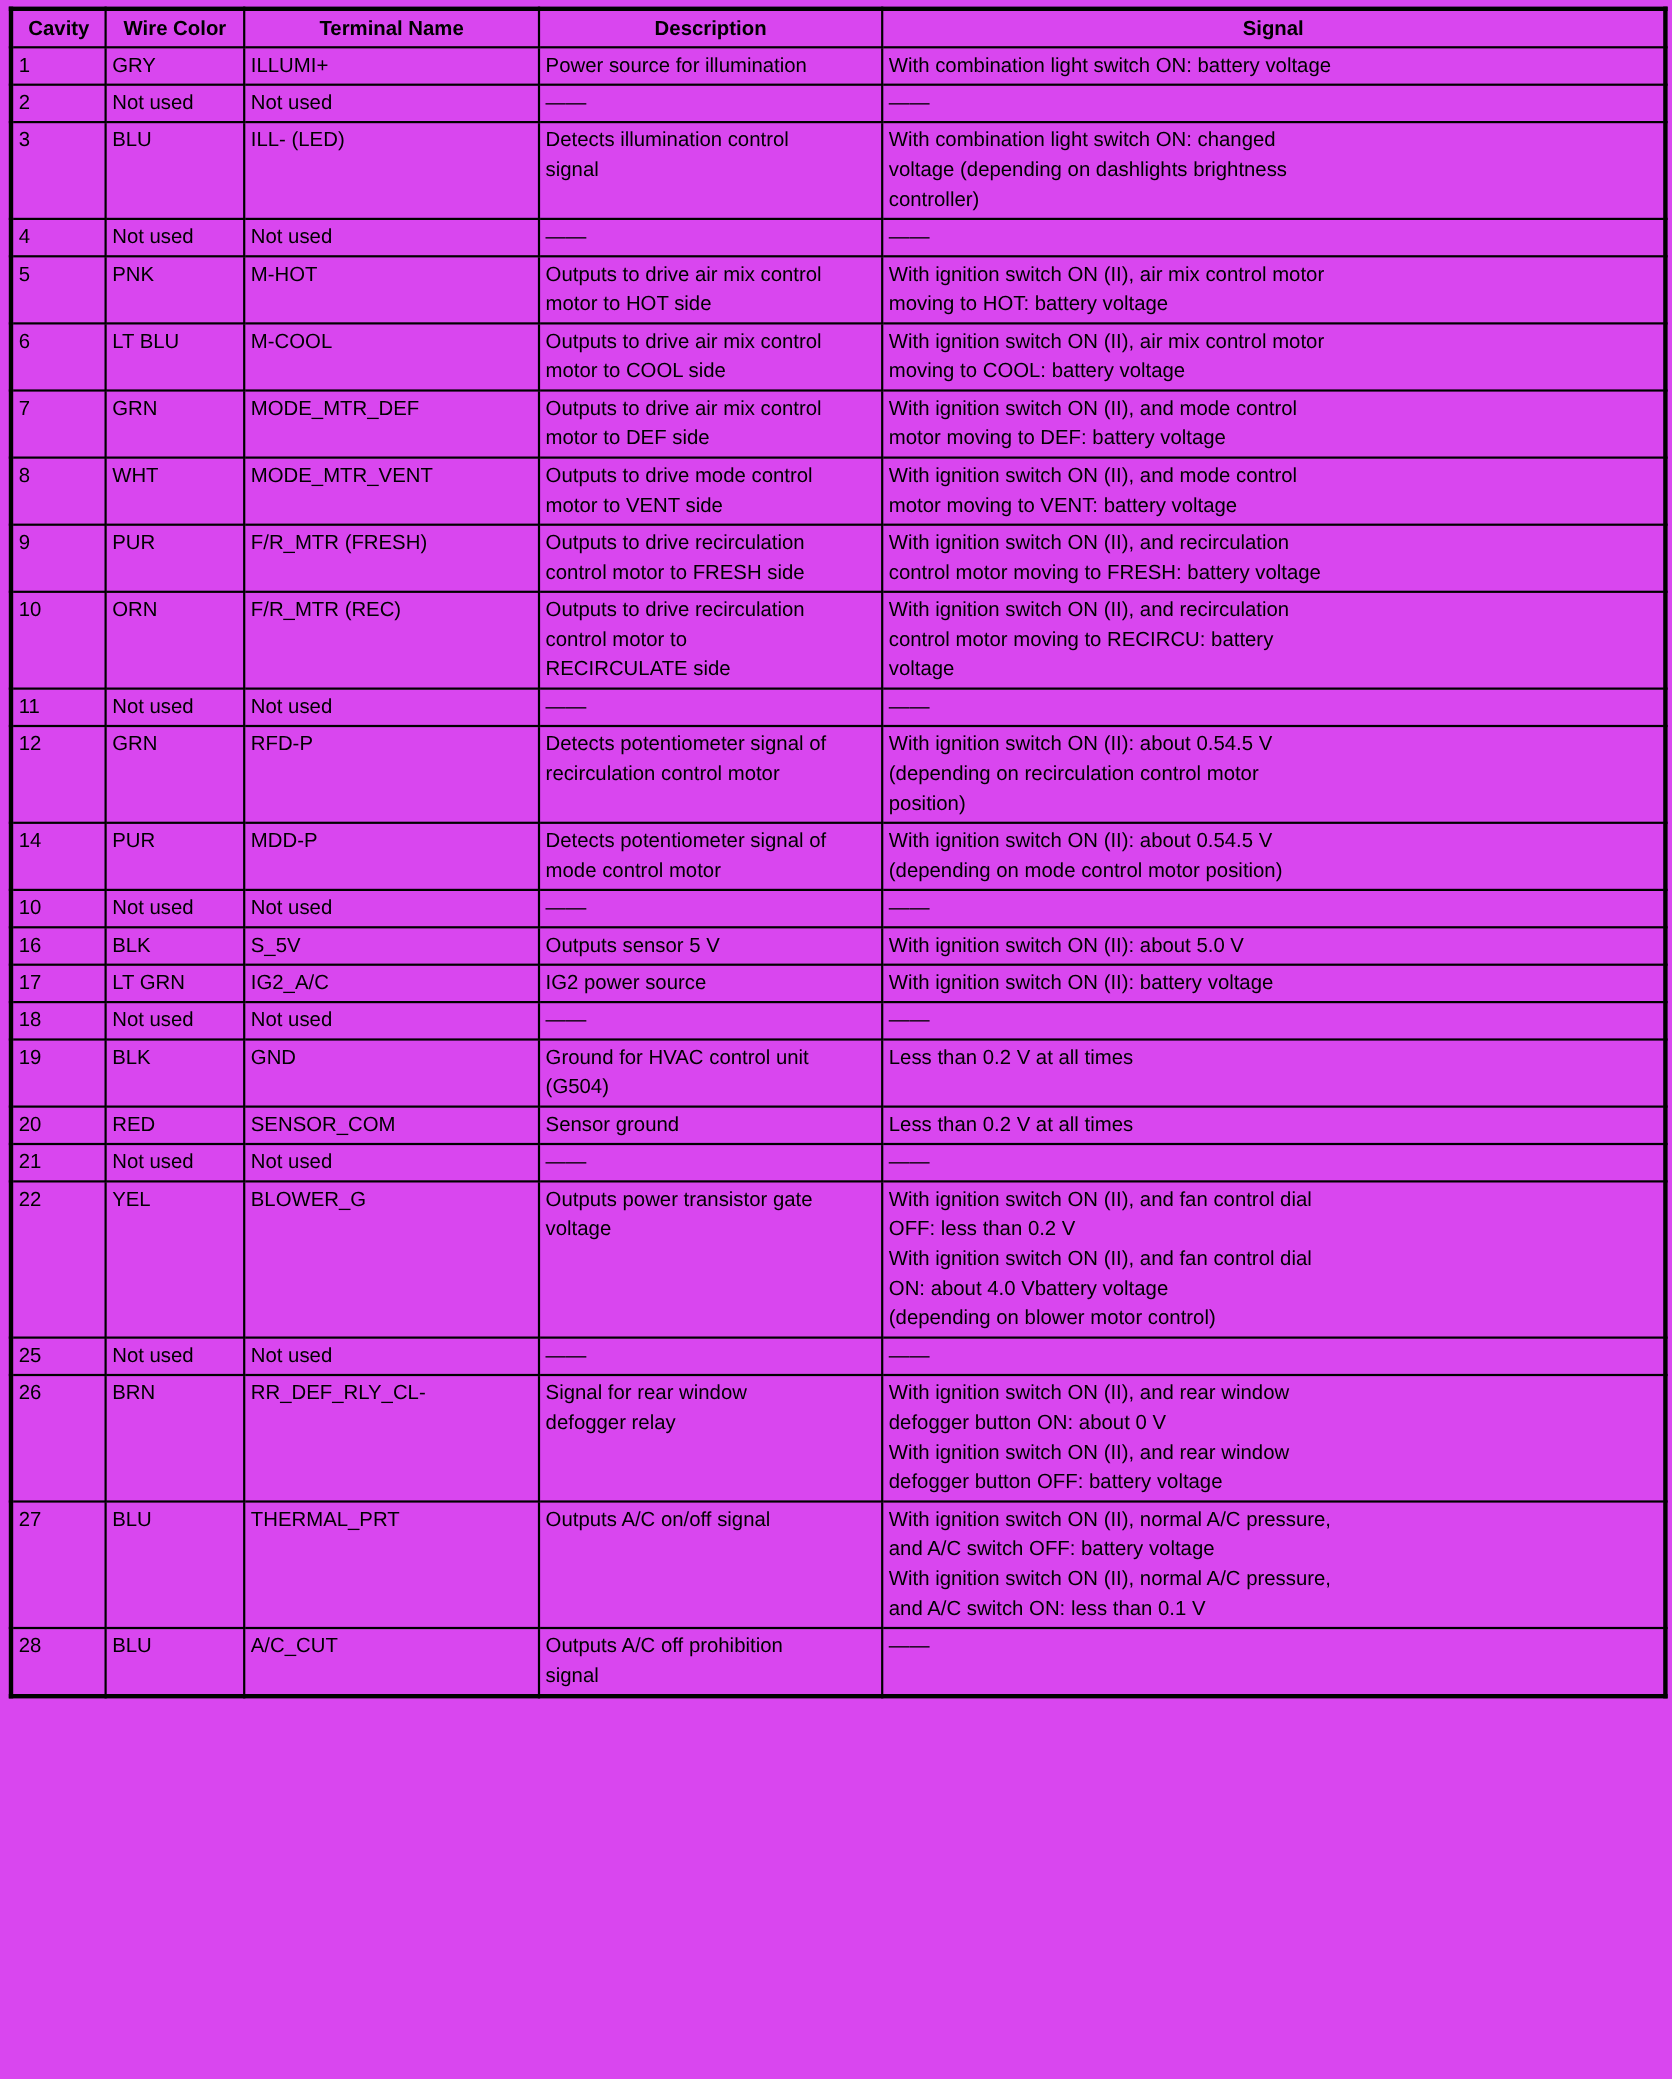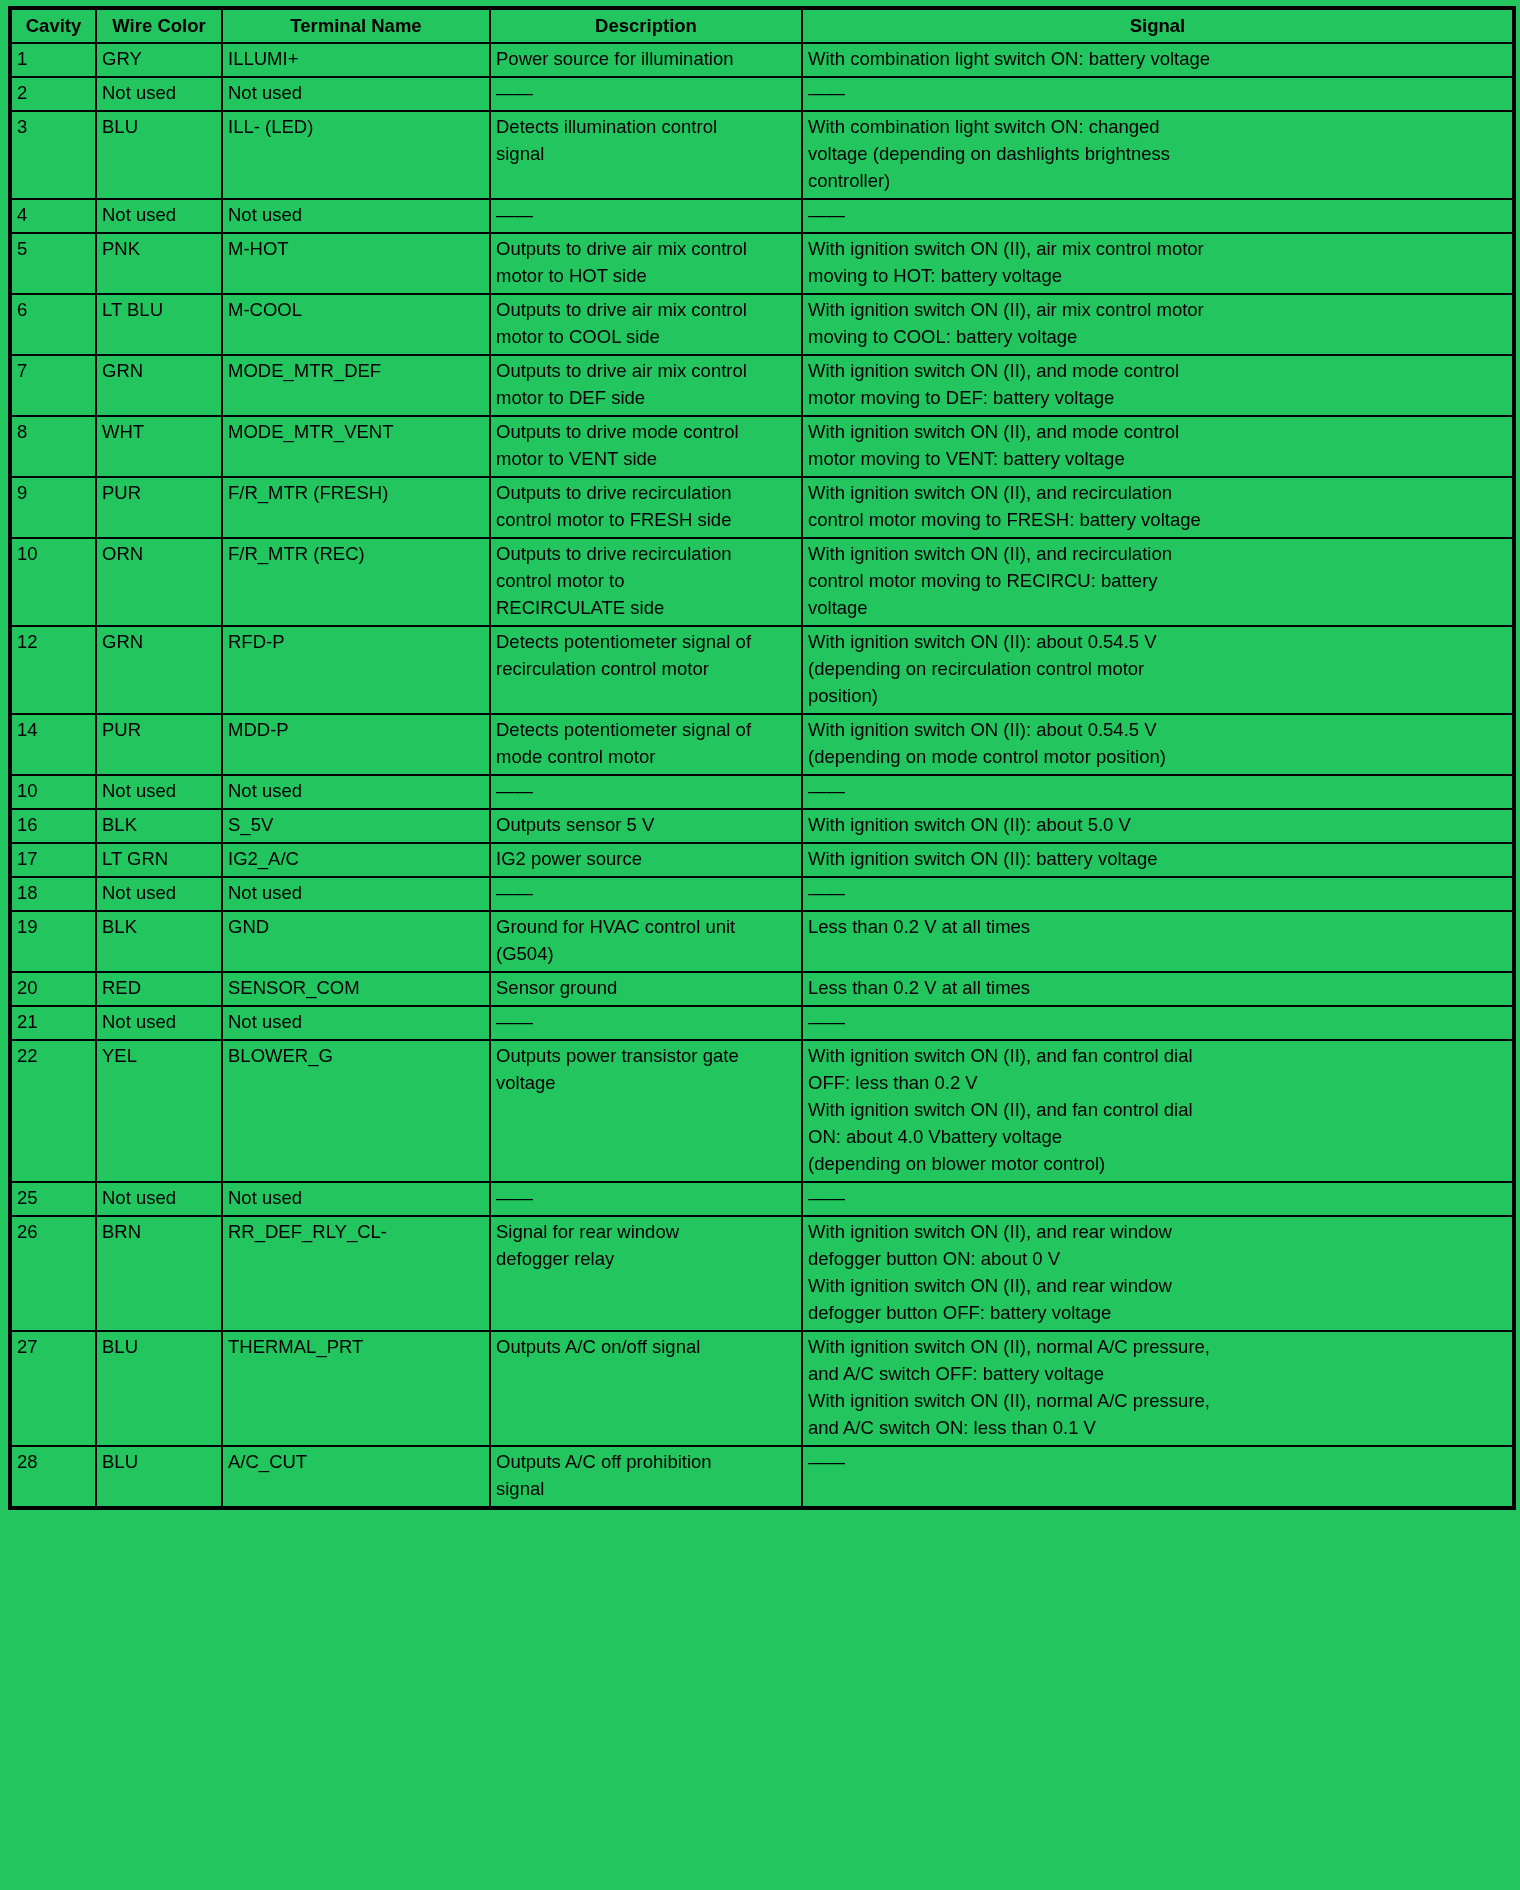--- a/index.html
+++ b/index.html
@@ -6,21 +6,21 @@
   html, body { margin: 0; padding: 0; background: #ffffff; }
   body {
     width: 1520px;
     font-family: "Liberation Sans", "DejaVu Sans", sans-serif;
     color: #000;
     -webkit-font-smoothing: antialiased;
   }
   .page {
     width: 1520px;
     min-height: 1890px;
-    background: #22c55e;
+    background: #d946ef;
     padding: 6px 8px 10px 8px;
   }
   table.pinout {
     width: 1504px;
     border-collapse: collapse;
     table-layout: fixed;
     border: 4px solid #000;
   }
   .pinout th, .pinout td {
     border: 2px solid #000;
@@ -149,20 +149,27 @@
     <td>ORN</td>
     <td>F/R_MTR (REC)</td>
     <td>Outputs to drive recirculation
 control motor to
 RECIRCULATE side</td>
     <td>With ignition switch ON (II), and recirculation
 control motor moving to RECIRCU: battery
 voltage</td>
   </tr>
         <tr>
+    <td>11</td>
+    <td>Not used</td>
+    <td>Not used</td>
+    <td>——</td>
+    <td>——</td>
+  </tr>
+        <tr>
     <td>12</td>
     <td>GRN</td>
     <td>RFD-P</td>
     <td>Detects potentiometer signal of
 recirculation control motor</td>
     <td>With ignition switch ON (II): about 0.54.5 V
 (depending on recirculation control motor
 position)</td>
   </tr>
         <tr>

